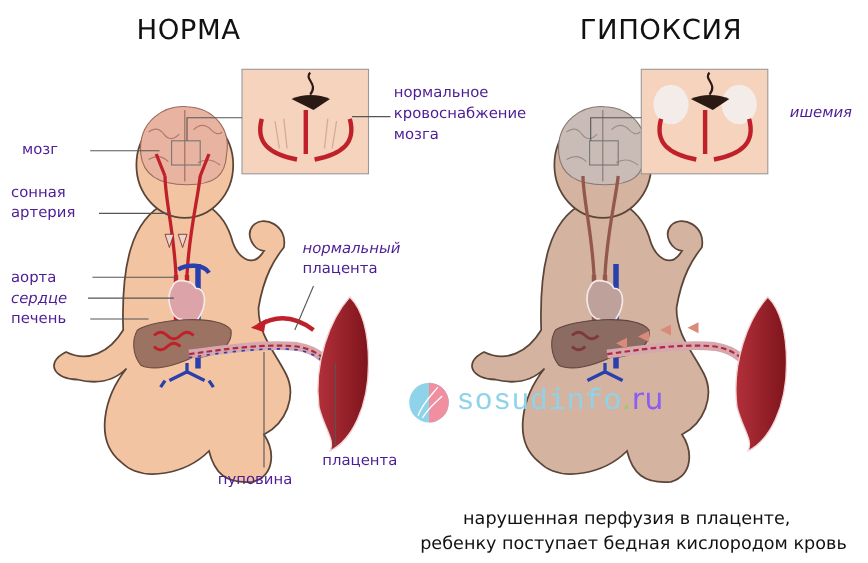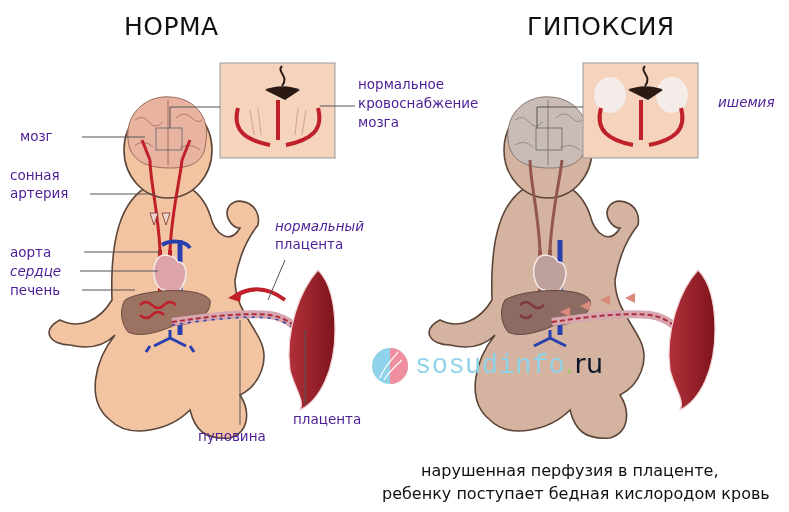--- a/index.html
+++ b/index.html
@@ -140,14 +140,14 @@
 <div class="abs lbl" style="left:293px;top:411px;">плацента</div>
 <div class="abs lbl" style="left:358px;top:76px;">нормальное</div>
 <div class="abs lbl" style="left:358px;top:95px;">кровоснабжение</div>
 <div class="abs lbl" style="left:358px;top:114px;">мозга</div>
 
 <div class="abs lbl" style="left:718px;top:94px;font-style:italic;">ишемия</div>
 <div class="abs caption" style="left:382px;top:459px;margin-left:39px;">нарушенная перфузия в плаценте,</div>
 <div class="abs caption" style="left:382px;top:482px;">ребенку поступает бедная кислородом кровь</div>
 
 <div class="abs wm" style="left:415px;top:348px;">
-  <span style="color:#8fd3ea;font-family:Liberation Mono, monospace;">sosudinfo</span><span style="color:#9ccc65;">.</span><span style="color:#0f172a;">ru</span>
+  <span style="color:#8fd3ea;font-family:Liberation Mono, monospace;">sosudinfo</span><span style="color:#9ccc65;">.</span><span style="color:#8b5cf6;">ru</span>
 </div>
 
 </body></html>

